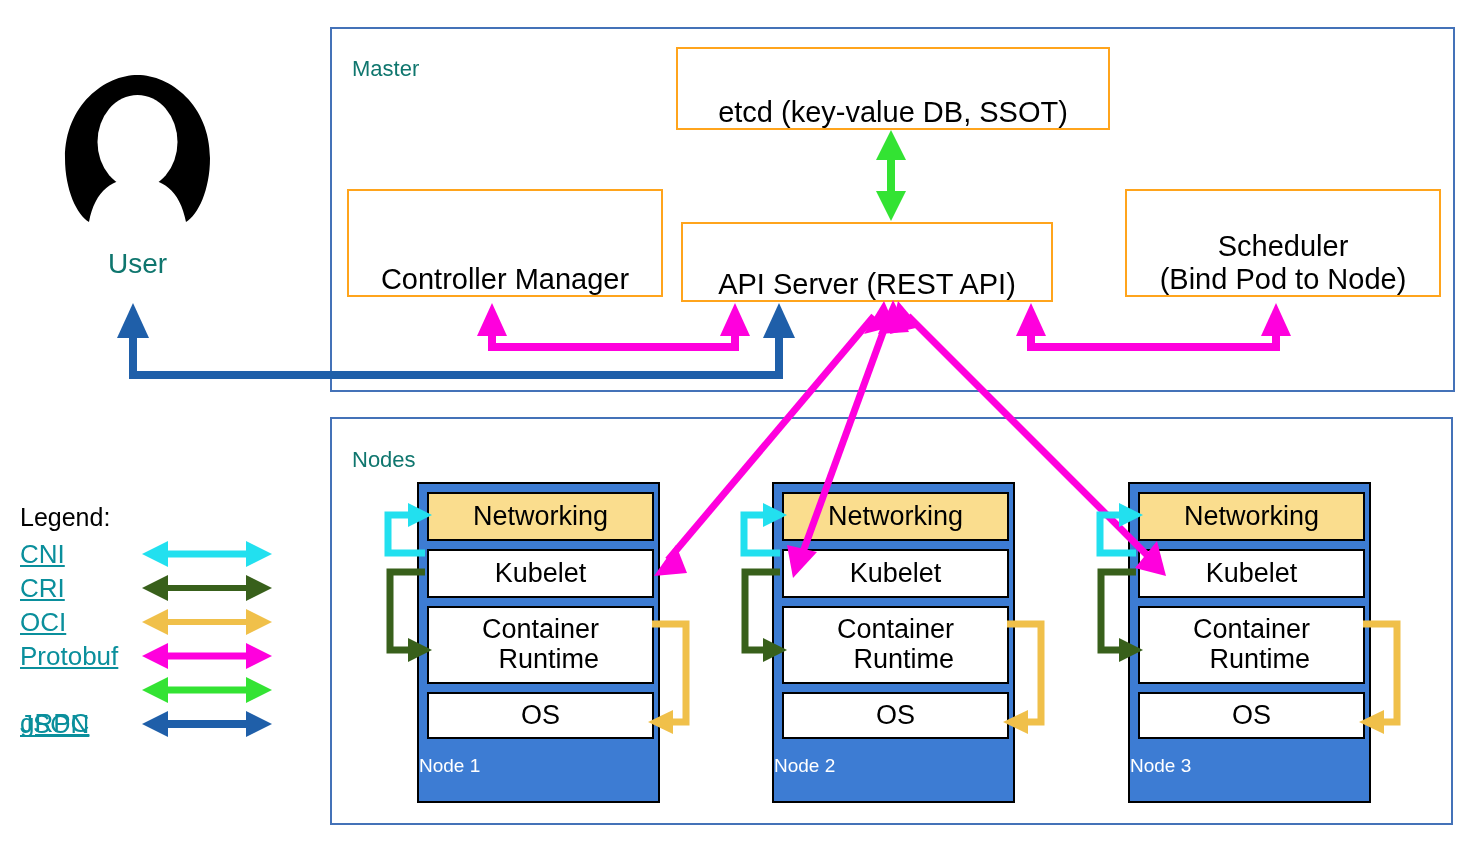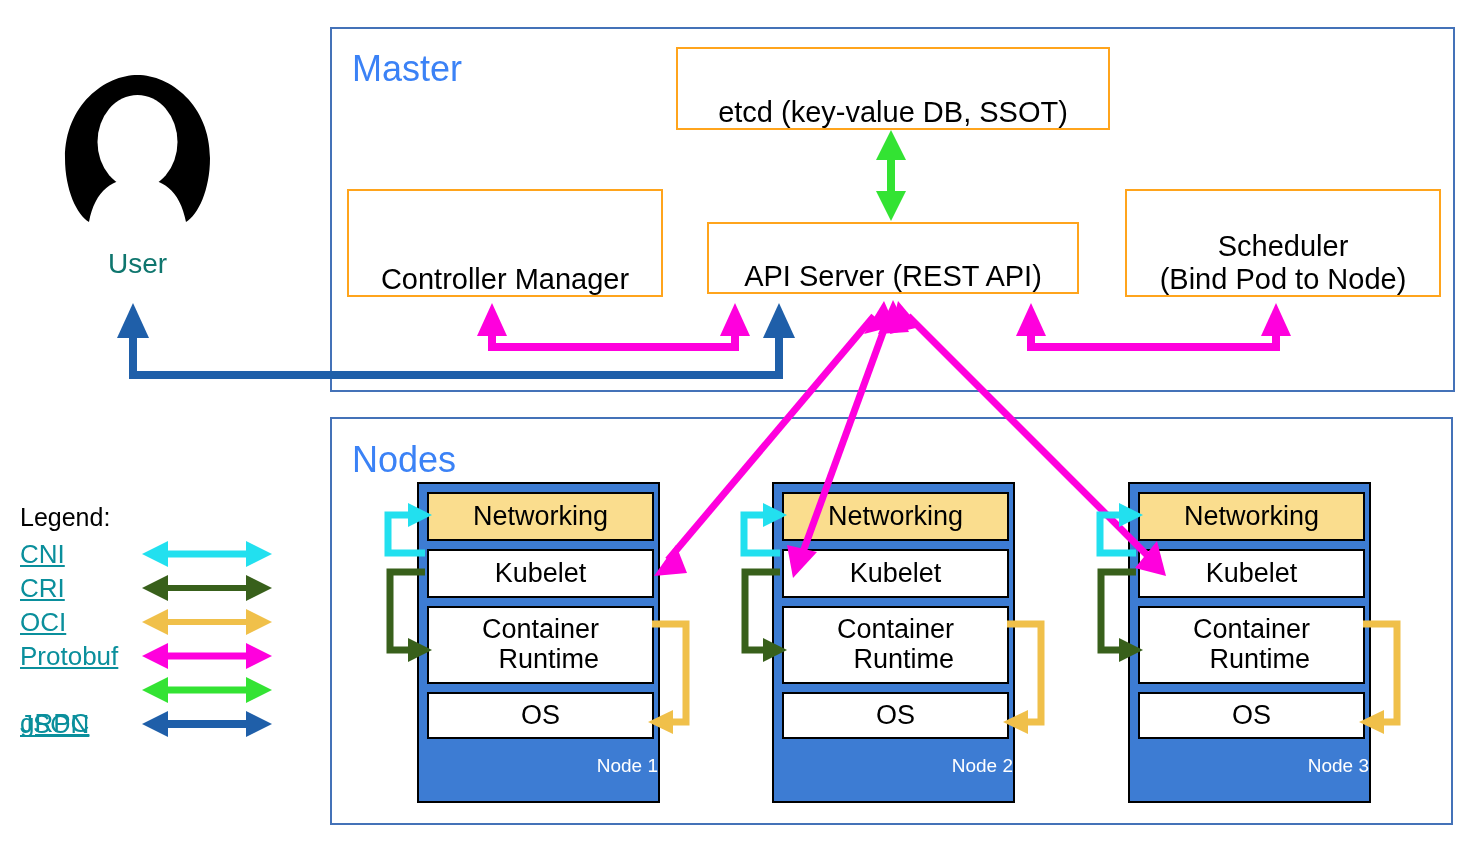--- a/index.html
+++ b/index.html
@@ -2,34 +2,34 @@
 <html><head>
 <meta charset="utf-8">
 <style>
   html,body{margin:0;padding:0;background:#ffffff;}
   body{width:1475px;height:852px;position:relative;overflow:hidden;
        font-family:"Liberation Sans","DejaVu Sans",sans-serif;color:#000;}
   #stage{position:absolute;left:0;top:0;width:1475px;height:852px;}
 
   
   .group{position:absolute;border:2px solid #4472b8;background:transparent;box-sizing:border-box;}
-  .group-title{position:absolute;font-size:36px;line-height:34px;color:#3b82f6;white-space:nowrap;text-align:center;}
+  .group-title{position:absolute;font-size:22px;line-height:34px;color:#0f766e;white-space:nowrap;text-align:center;}
 
   
   .obox{position:absolute;box-sizing:border-box;border:2px solid #ffa41c;background:#ffffff;
         display:flex;align-items:flex-end;justify-content:center;text-align:center;
         font-size:29px;line-height:1.12;color:#000;}
 
   
   .node{position:absolute;box-sizing:border-box;background:#3d7cd3;border:2px solid #000;}
   .node .slot{position:absolute;box-sizing:border-box;border:2px solid #000;background:#ffffff;
         display:flex;align-items:center;justify-content:center;text-align:right;
         font-size:27px;line-height:1.1;color:#000;}
   .node .slot.net{background:#fadd8e;}
-  .node .nodelabel{position:absolute;left:8px;right:0;text-align:right;color:#ffffff;
+  .node .nodelabel{position:absolute;left:0;right:0;text-align:left;color:#ffffff;
         font-size:19px;line-height:19px;}
 
   
   .user-wrap{position:absolute;}
   .user-label{position:absolute;font-size:28px;line-height:28px;text-align:center;color:#0f766e;}
 
   
   .legend{position:absolute;}
   .legend-title{position:absolute;font-size:25px;line-height:25px;color:#000;}
   .legend-row{position:absolute;height:34px;}
@@ -59,21 +59,21 @@
   <div class="obox" style="left:676px;top:47px;width:434px;height:83px;">
     <span>etcd (key-value DB, SSOT)</span>
   </div>
 
   <div class="obox" style="left:347px;top:189px;width:316px;height:108px;">
     <div>
       <div>Controller Manager</div>
     </div>
   </div>
 
-  <div class="obox" style="left:707px;top:222px;width:372px;height:72px;">
+  <div class="obox" style="left:681px;top:222px;width:372px;height:80px;">
     <span>API Server (REST API)</span>
   </div>
 
   <div class="obox" style="left:1125px;top:189px;width:316px;height:108px;">
     <div>
       <div>Scheduler</div>
       <div>(Bind Pod to Node)</div>
     </div>
   </div>
 

